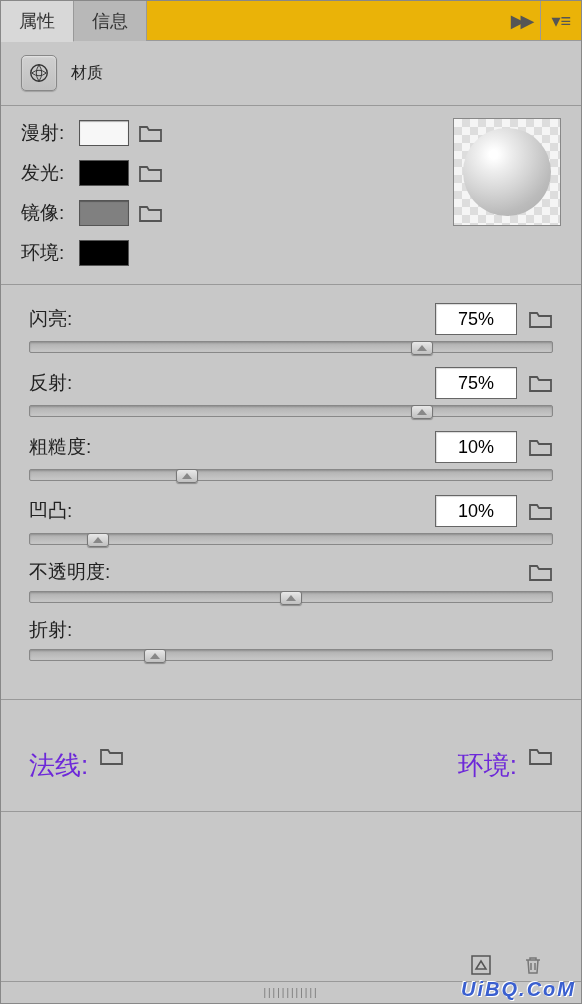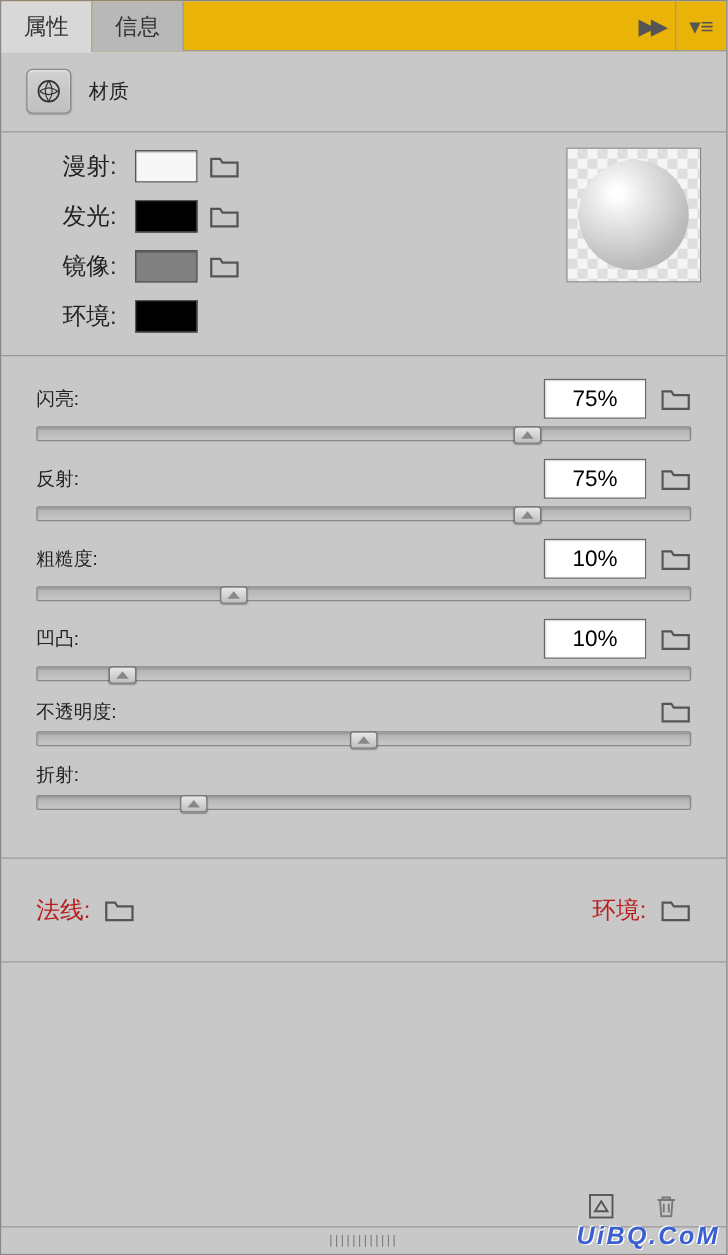--- a/index.html
+++ b/index.html
@@ -13,43 +13,43 @@
   .tab-menu { padding: 0 10px; color: #555; font-size: 18px; border-left: 1px solid #999; height: 100%; display: flex; align-items: center; }
   
   .header-row { display: flex; align-items: center; padding: 14px 20px; border-bottom: 1px solid #999; }
   .icon-box { width: 36px; height: 36px; border: 1px solid #888; border-radius: 5px; background: linear-gradient(#d0d0d0,#c0c0c0); display: flex; align-items: center; justify-content: center; box-shadow: inset 0 1px 2px rgba(255,255,255,0.5), 0 1px 1px rgba(0,0,0,0.2); }
   .icon-box svg { width: 22px; height: 22px; }
   .header-label { font-size: 16px; color: #222; margin-left: 14px; }
   
   .swatch-section { display: flex; padding: 12px 20px 16px 20px; border-bottom: 1px solid #999; }
   .swatch-rows { display: flex; flex-direction: column; gap: 10px; }
   .swatch-row { display: flex; align-items: center; height: 30px; }
-  .swatch-label { width: 58px; font-size: 19px; color: #222; margin-left: 29px; }
+  .swatch-label { width: 58px; font-size: 19px; color: #222; }
   .swatch { width: 50px; height: 26px; border: 1px solid #555; box-shadow: inset 0 1px 1px rgba(0,0,0,0.3); margin-right: 10px; }
   .folder-icon { width: 24px; height: 20px; position: relative; cursor: pointer; }
   .folder-icon svg { width: 24px; height: 20px; }
   .preview-box { margin-left: auto; width: 108px; height: 108px; border: 1px solid #888; background-image: 
     linear-gradient(45deg, #ddd 25%, transparent 25%, transparent 75%, #ddd 75%), 
     linear-gradient(45deg, #ddd 25%, transparent 25%, transparent 75%, #ddd 75%);
     background-size: 16px 16px; background-position: 0 0, 8px 8px; background-color: #f5f5f5;
     display: flex; align-items: center; justify-content: center; }
   .sphere { width: 88px; height: 88px; border-radius: 50%; background: radial-gradient(circle at 35% 30%, #fff 5%, #eee 20%, #d5d5d5 45%, #bbb 70%, #aaa 100%); }
   
   .sliders-section { padding: 18px 28px 24px 28px; border-bottom: 1px solid #999; }
   .slider-group { margin-bottom: 6px; }
   .slider-head { display: flex; align-items: center; margin-bottom: 6px; }
-  .slider-label { font-size: 15px; color: #222; }
+  .slider-label { font-size: 19px; color: #222; }
   .slider-spacer { flex: 1; }
   .value-input { width: 82px; height: 32px; border: 1px solid #666; background: #fff; font-size: 18px; text-align: center; margin-right: 12px; box-shadow: inset 1px 1px 1px rgba(0,0,0,0.15); }
   .slider-track { height: 12px; background: linear-gradient(#b0b0b0,#c8c8c8); border: 1px solid #888; border-radius: 2px; position: relative; margin: 6px 0 14px 0; box-shadow: inset 0 1px 2px rgba(0,0,0,0.2); }
   .slider-thumb { position: absolute; top: -1px; width: 22px; height: 14px; background: linear-gradient(#e8e8e8,#c0c0c0); border: 1px solid #777; border-radius: 3px; transform: translateX(-50%); cursor: pointer; box-shadow: 0 1px 1px rgba(0,0,0,0.3); }
   .slider-thumb::before { content:""; position:absolute; left:50%; top:50%; transform:translate(-50%,-50%); width:0; height:0; border-left:5px solid transparent; border-right:5px solid transparent; border-bottom:6px solid #888; }
   
   .normal-section { display: flex; align-items: center; padding: 28px 28px; border-bottom: 1px solid #999; }
-  .normal-label { font-size: 19px; color: #b91c1c; margin-right: 12px; }
+  .normal-label { font-size: 26px; color: #6d28d9; margin-right: 12px; margin-top: 20px; }
   .normal-spacer { flex: 1; }
   
   .footer { position: absolute; left:0; right:0; bottom:0; }
   .footer-icons { display:flex; justify-content:flex-end; align-items:center; padding: 6px 36px 4px 0; gap: 28px; }
   .footer-grip { height: 22px; background: #c8c8c8; border-top: 1px solid #999; display:flex; align-items:center; justify-content:center; color:#777; letter-spacing:2px; font-size:10px; position: relative; }
   .watermark { position:absolute; right:5px; bottom:2px; font-size:20px; font-weight:bold; font-style:italic; color:#3a5fcf; text-shadow: 1px 1px 0 #fff, -1px -1px 0 #fff; }
   
   .trash-icon, .cube-icon { width: 24px; height: 24px; color:#555; }
   .dbl-arrow { font-size: 18px; letter-spacing: -4px; }
 </style>

